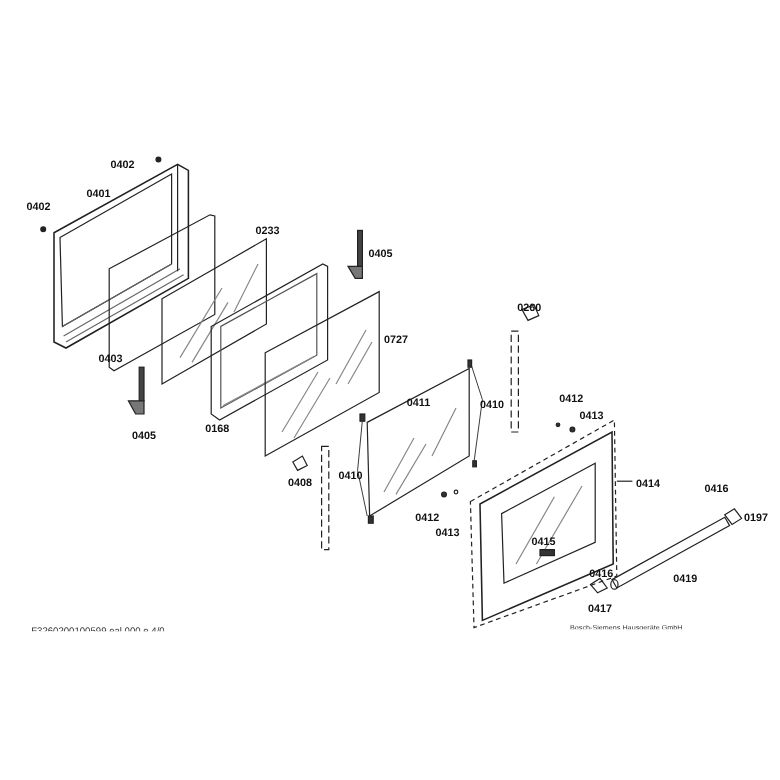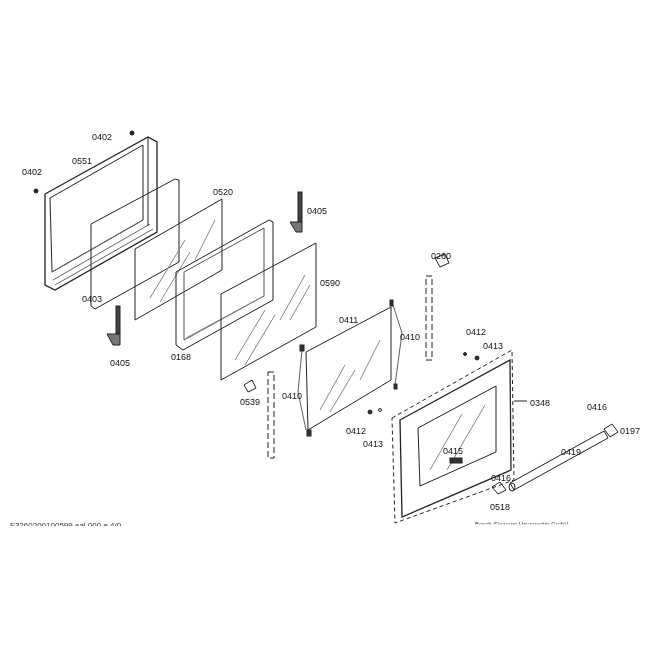--- a/index.html
+++ b/index.html
@@ -1,19 +1,19 @@
 <!DOCTYPE html>
 <html><head>
   <meta charset="utf-8">
   <style>
     html, body { margin:0; padding:0; background:#ffffff; }
     body { width:650px; height:650px; position:relative; overflow:hidden;
            font-family:"Liberation Sans", sans-serif; }
     #diagram { position:absolute; left:0; top:0; width:650px; height:650px; }
-    .lbl { position:absolute; font-size:9px; color:#111; line-height:10px; white-space:nowrap; }
+    .lbl { position:absolute; font-size:9px; color:#111; line-height:10px; white-space:nowrap;font-weight:bold; }
     .footer { position:absolute; font-size:8px; color:#333; clip-path: inset(0 0 45% 0); white-space:nowrap; }
   </style>
 </head>
 <body>
 
 <svg id="diagram" viewBox="0 0 650 650" xmlns="http://www.w3.org/2000/svg" fill="none" stroke="#222" stroke-width="1">
 
   <g>
     <polygon points="45,194 148,137 157,142 157,232 55,290 45,285" stroke-width="1.3"></polygon>
     <polygon points="50,198 143,145 143,220 52,272"></polygon>
@@ -82,41 +82,41 @@
     <path d="M604,429 L612,424 L618,432 L610,437 Z"></path>
     <path d="M492,487 L500,482 L506,490 L498,494 Z"></path>
     <circle cx="477" cy="358" r="2" fill="#333"></circle>
     <circle cx="465" cy="354" r="1.5" fill="#333"></circle>
     <circle cx="370" cy="412" r="2" fill="#333"></circle>
     <circle cx="380" cy="410" r="1.5"></circle>
   </g>
 </svg>
 
 <div id="labels">
-  <div class="lbl" style="left:72px;top:156px">0551</div>
+  <div class="lbl" style="left:72px;top:156px">0401</div>
   <div class="lbl" style="left:92px;top:132px">0402</div>
   <div class="lbl" style="left:22px;top:167px">0402</div>
   <div class="lbl" style="left:82px;top:294px">0403</div>
-  <div class="lbl" style="left:213px;top:187px">0520</div>
+  <div class="lbl" style="left:213px;top:187px">0233</div>
   <div class="lbl" style="left:307px;top:206px">0405</div>
   <div class="lbl" style="left:110px;top:358px">0405</div>
   <div class="lbl" style="left:171px;top:352px">0168</div>
-  <div class="lbl" style="left:320px;top:278px">0590</div>
-  <div class="lbl" style="left:240px;top:397px">0539</div>
+  <div class="lbl" style="left:320px;top:278px">0727</div>
+  <div class="lbl" style="left:240px;top:397px">0408</div>
   <div class="lbl" style="left:431px;top:251px">0260</div>
   <div class="lbl" style="left:400px;top:332px">0410</div>
   <div class="lbl" style="left:282px;top:391px">0410</div>
-  <div class="lbl" style="left:339px;top:315px">0411</div>
+  <div class="lbl" style="left:339px;top:330px">0411</div>
   <div class="lbl" style="left:466px;top:327px">0412</div>
   <div class="lbl" style="left:346px;top:426px">0412</div>
   <div class="lbl" style="left:483px;top:341px">0413</div>
   <div class="lbl" style="left:363px;top:439px">0413</div>
-  <div class="lbl" style="left:530px;top:398px">0348</div>
+  <div class="lbl" style="left:530px;top:398px">0414</div>
   <div class="lbl" style="left:443px;top:446px">0415</div>
   <div class="lbl" style="left:587px;top:402px">0416</div>
   <div class="lbl" style="left:491px;top:473px">0416</div>
-  <div class="lbl" style="left:490px;top:502px">0518</div>
+  <div class="lbl" style="left:490px;top:502px">0417</div>
   <div class="lbl" style="left:620px;top:426px">0197</div>
-  <div class="lbl" style="left:561px;top:447px">0419</div>
+  <div class="lbl" style="left:561px;top:477px">0419</div>
 </div>
 
-<div class="footer" style="left:10px;top:521px">F3260200100599 eal 000 e 4/0</div>
+<div class="footer" style="left:26px;top:521px">F3260200100599 eal 000 e 4/0</div>
 <div class="footer" style="left:475px;top:521px;font-size:6px">Bosch-Siemens Hausgeräte GmbH</div>
 
 </body></html>

